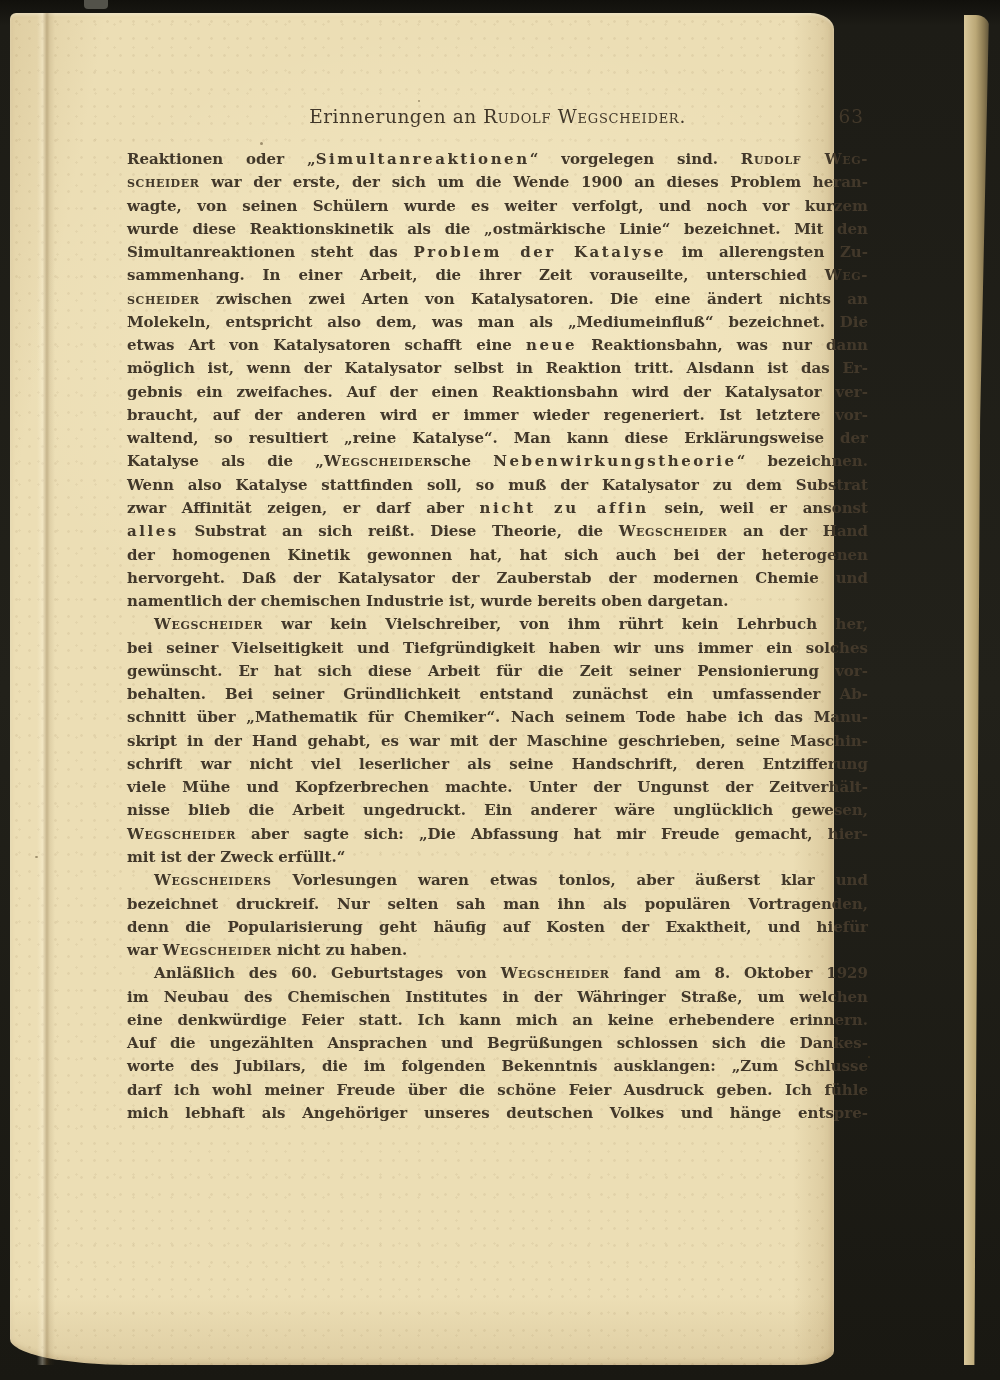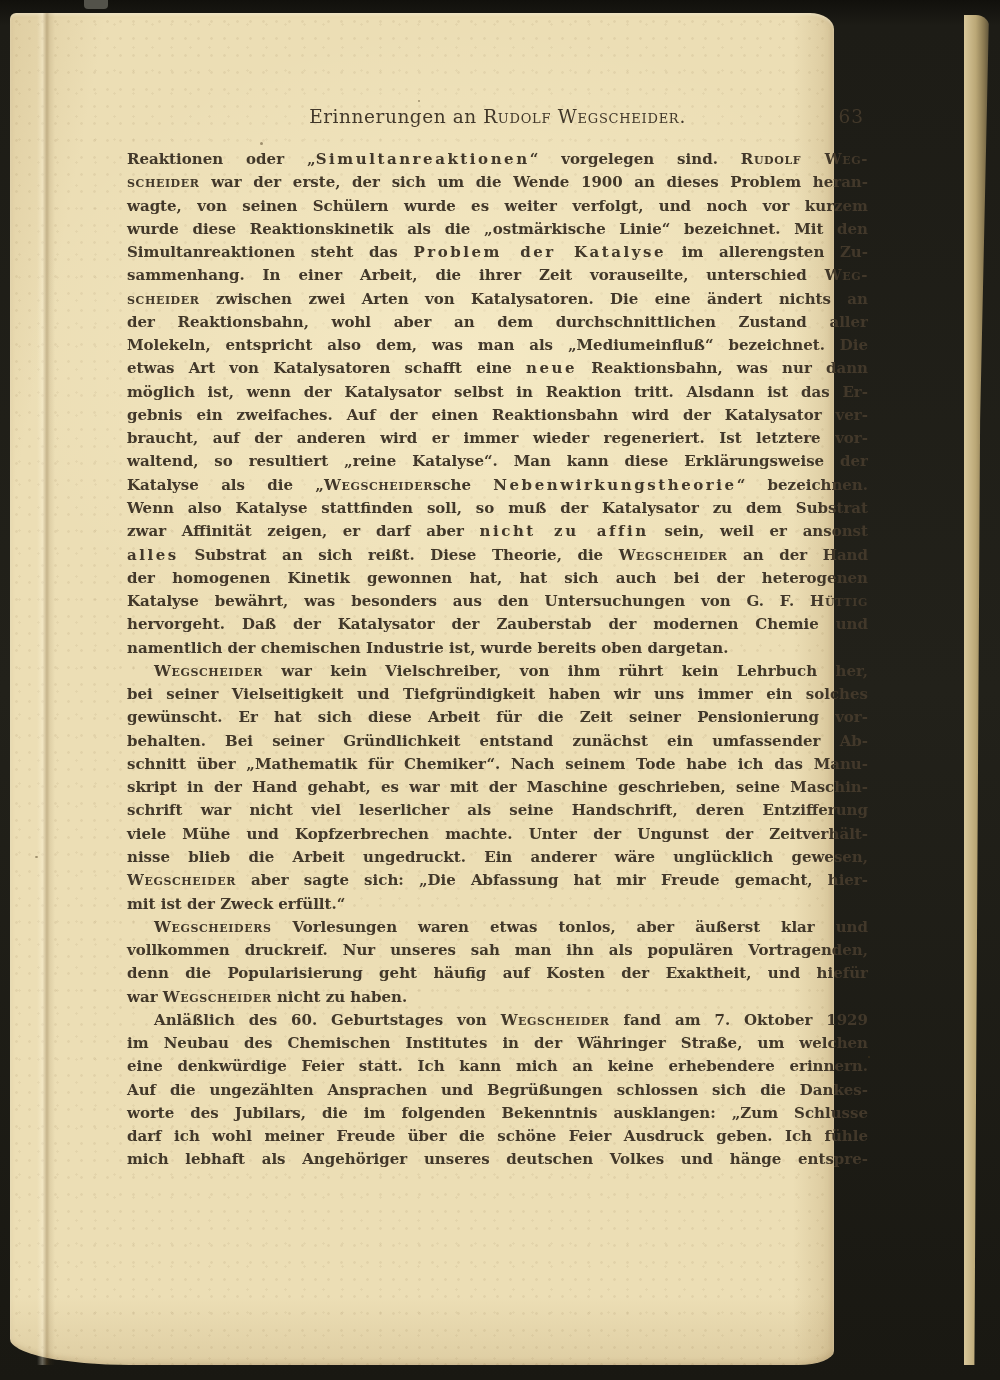--- a/index.html
+++ b/index.html
@@ -74,57 +74,55 @@
       </div>
       <div class="body" id="body-text">
           <div class="para">
             <div class="line"><span class="n">Reaktionen oder „</span><span class="sp">Simultanreaktionen</span><span class="n">“ vorgelegen sind. </span><span class="sc">Rudolf Weg-</span></div>
             <div class="line"><span class="sc">scheider</span><span class="n"> war der erste, der sich um die Wende 1900 an dieses Problem heran-</span></div>
             <div class="line"><span class="n">wagte, von seinen Schülern wurde es weiter verfolgt, und noch vor kurzem</span></div>
             <div class="line"><span class="n">wurde diese Reaktionskinetik als die „ostmärkische Linie“ bezeichnet. Mit den</span></div>
             <div class="line"><span class="n">Simultanreaktionen steht das </span><span class="sp">Problem der Katalyse</span><span class="n"> im allerengsten Zu-</span></div>
             <div class="line"><span class="n">sammenhang. In einer Arbeit, die ihrer Zeit vorauseilte, unterschied </span><span class="sc">Weg-</span></div>
             <div class="line"><span class="sc">scheider</span><span class="n"> zwischen zwei Arten von Katalysatoren. Die eine ändert nichts an</span></div>
-            <div class="line"><span class="n">der Reaktionsbahn, wohl aber an dem durchschnittlichen Zustand aller</span></div>
             <div class="line"><span class="n">Molekeln, entspricht also dem, was man als „Mediumeinfluß“ bezeichnet. Die</span></div>
             <div class="line"><span class="n">etwas Art von Katalysatoren schafft eine </span><span class="sp">neue</span><span class="n"> Reaktionsbahn, was nur dann</span></div>
             <div class="line"><span class="n">möglich ist, wenn der Katalysator selbst in Reaktion tritt. Alsdann ist das Er-</span></div>
             <div class="line"><span class="n">gebnis ein zweifaches. Auf der einen Reaktionsbahn wird der Katalysator ver-</span></div>
             <div class="line"><span class="n">braucht, auf der anderen wird er immer wieder regeneriert. Ist letztere vor-</span></div>
             <div class="line"><span class="n">waltend, so resultiert „reine Katalyse“. Man kann diese Erklärungsweise der</span></div>
             <div class="line"><span class="n">Katalyse als die „</span><span class="sc">Wegscheider</span><span class="n">sche </span><span class="sp">Nebenwirkungstheorie</span><span class="n">“ bezeichnen.</span></div>
             <div class="line"><span class="n">Wenn also Katalyse stattfinden soll, so muß der Katalysator zu dem Substrat</span></div>
             <div class="line"><span class="n">zwar Affinität zeigen, er darf aber </span><span class="sp">nicht zu affin</span><span class="n"> sein, weil er ansonst</span></div>
             <div class="line"><span class="sp">alles</span><span class="n"> Substrat an sich reißt. Diese Theorie, die </span><span class="sc">Wegscheider</span><span class="n"> an der Hand</span></div>
             <div class="line"><span class="n">der homogenen Kinetik gewonnen hat, hat sich auch bei der heterogenen</span></div>
-            <div class="line"><span class="n">Katalyse bewährt, was besonders aus den Untersuchungen von G. F. </span><span class="sc">Hüttig</span></div>
             <div class="line"><span class="n">hervorgeht. Daß der Katalysator der Zauberstab der modernen Chemie und</span></div>
             <div class="line short"><span class="n">namentlich der chemischen Industrie ist, wurde bereits oben dargetan.</span></div>
           </div>
           <div class="para">
             <div class="line ind"><span class="sc">Wegscheider</span><span class="n"> war kein Vielschreiber, von ihm rührt kein Lehrbuch her,</span></div>
             <div class="line"><span class="n">bei seiner Vielseitigkeit und Tiefgründigkeit haben wir uns immer ein solches</span></div>
             <div class="line"><span class="n">gewünscht. Er hat sich diese Arbeit für die Zeit seiner Pensionierung vor-</span></div>
             <div class="line"><span class="n">behalten. Bei seiner Gründlichkeit entstand zunächst ein umfassender Ab-</span></div>
             <div class="line"><span class="n">schnitt über „Mathematik für Chemiker“. Nach seinem Tode habe ich das Manu-</span></div>
             <div class="line"><span class="n">skript in der Hand gehabt, es war mit der Maschine geschrieben, seine Maschin-</span></div>
             <div class="line"><span class="n">schrift war nicht viel leserlicher als seine Handschrift, deren Entzifferung</span></div>
             <div class="line"><span class="n">viele Mühe und Kopfzerbrechen machte. Unter der Ungunst der Zeitverhält-</span></div>
             <div class="line"><span class="n">nisse blieb die Arbeit ungedruckt. Ein anderer wäre unglücklich gewesen,</span></div>
             <div class="line"><span class="sc">Wegscheider</span><span class="n"> aber sagte sich: „Die Abfassung hat mir Freude gemacht, hier-</span></div>
             <div class="line short"><span class="n">mit ist der Zweck erfüllt.“</span></div>
           </div>
           <div class="para">
             <div class="line ind"><span class="sc">Wegscheiders</span><span class="n"> Vorlesungen waren etwas tonlos, aber äußerst klar und</span></div>
-            <div class="line"><span class="n">vollkommen druckreif. Nur unseres sah man ihn als populären Vortragenden,</span></div>
+            <div class="line"><span class="n">bezeichnet druckreif. Nur selten sah man ihn als populären Vortragenden,</span></div>
             <div class="line"><span class="n">denn die Popularisierung geht häufig auf Kosten der Exaktheit, und hiefür</span></div>
             <div class="line short"><span class="n">war </span><span class="sc">Wegscheider</span><span class="n"> nicht zu haben.</span></div>
           </div>
           <div class="para">
-            <div class="line ind"><span class="n">Anläßlich des 60. Geburtstages von </span><span class="sc">Wegscheider</span><span class="n"> fand am 7. Oktober 1929</span></div>
+            <div class="line ind"><span class="n">Anläßlich des 60. Geburtstages von </span><span class="sc">Wegscheider</span><span class="n"> fand am 8. Oktober 1929</span></div>
             <div class="line"><span class="n">im Neubau des Chemischen Institutes in der Währinger Straße, um welchen</span></div>
             <div class="line"><span class="n">eine denkwürdige Feier statt. Ich kann mich an keine erhebendere erinnern.</span></div>
             <div class="line"><span class="n">Auf die ungezählten Ansprachen und Begrüßungen schlossen sich die Dankes-</span></div>
             <div class="line"><span class="n">worte des Jubilars, die im folgenden Bekenntnis ausklangen: „Zum Schlusse</span></div>
             <div class="line"><span class="n">darf ich wohl meiner Freude über die schöne Feier Ausdruck geben. Ich fühle</span></div>
             <div class="line"><span class="n">mich lebhaft als Angehöriger unseres deutschen Volkes und hänge entspre-</span></div>
           </div>
         </div>
     </div>
   </div>

